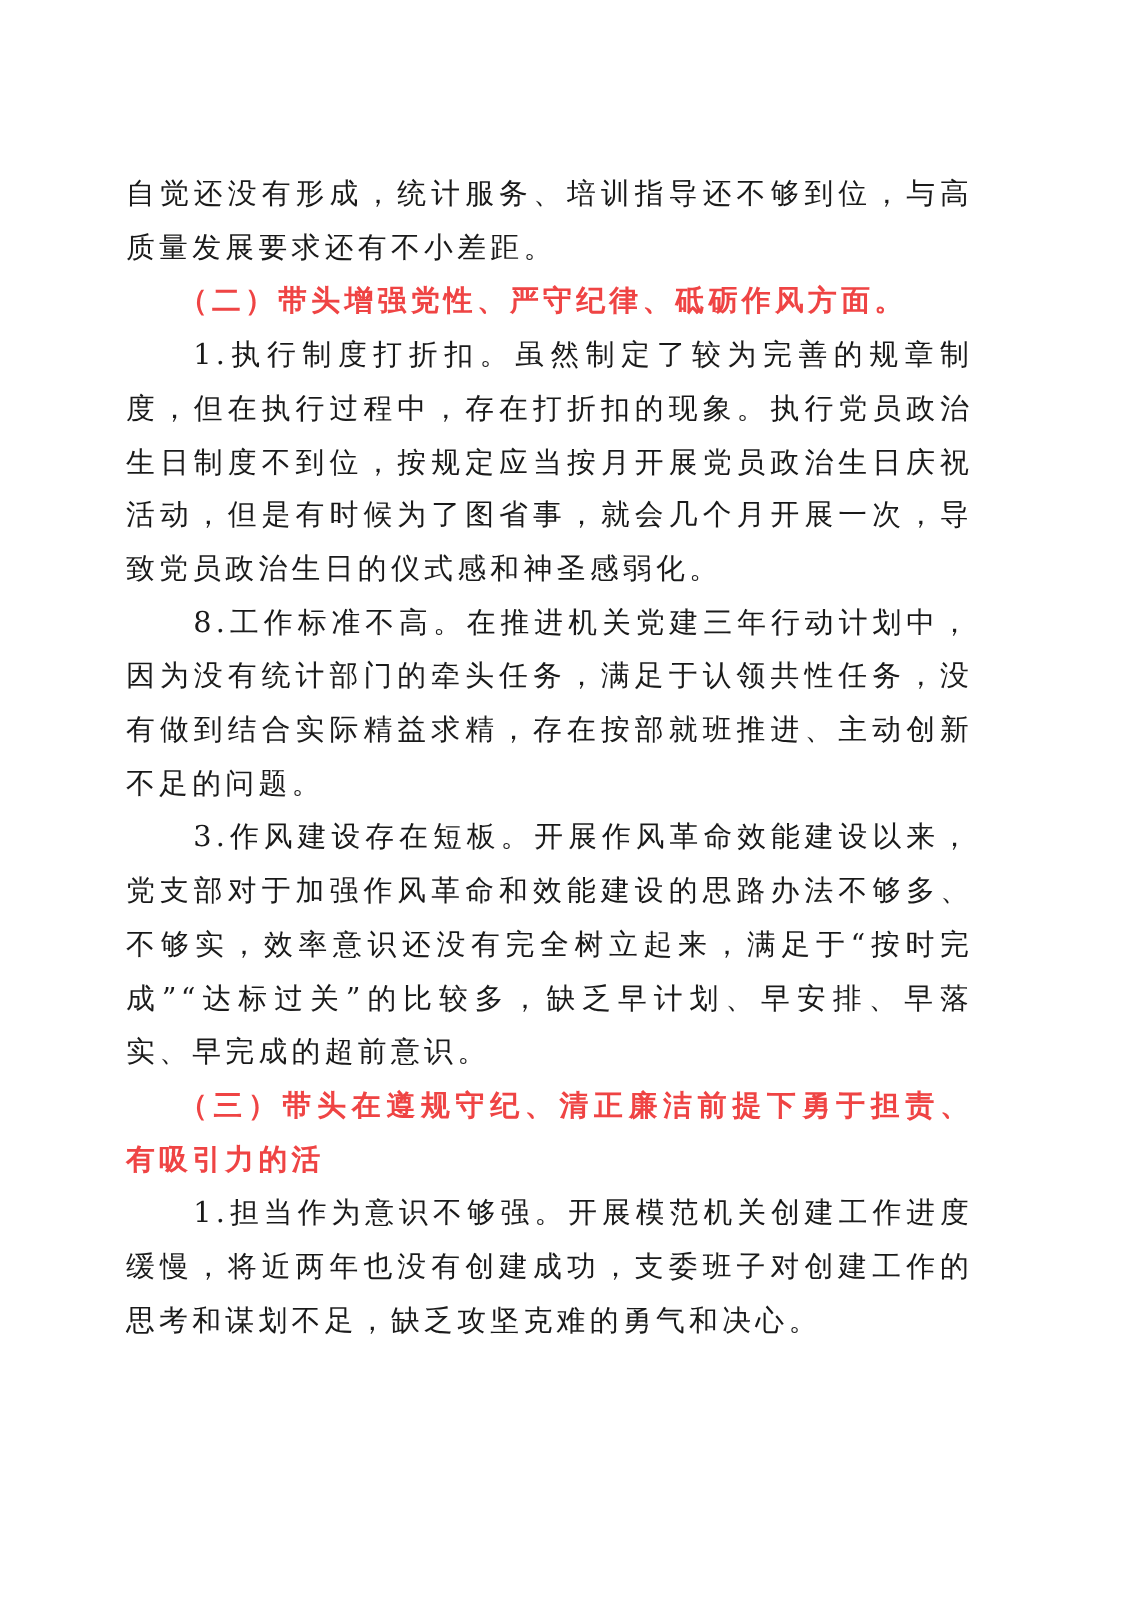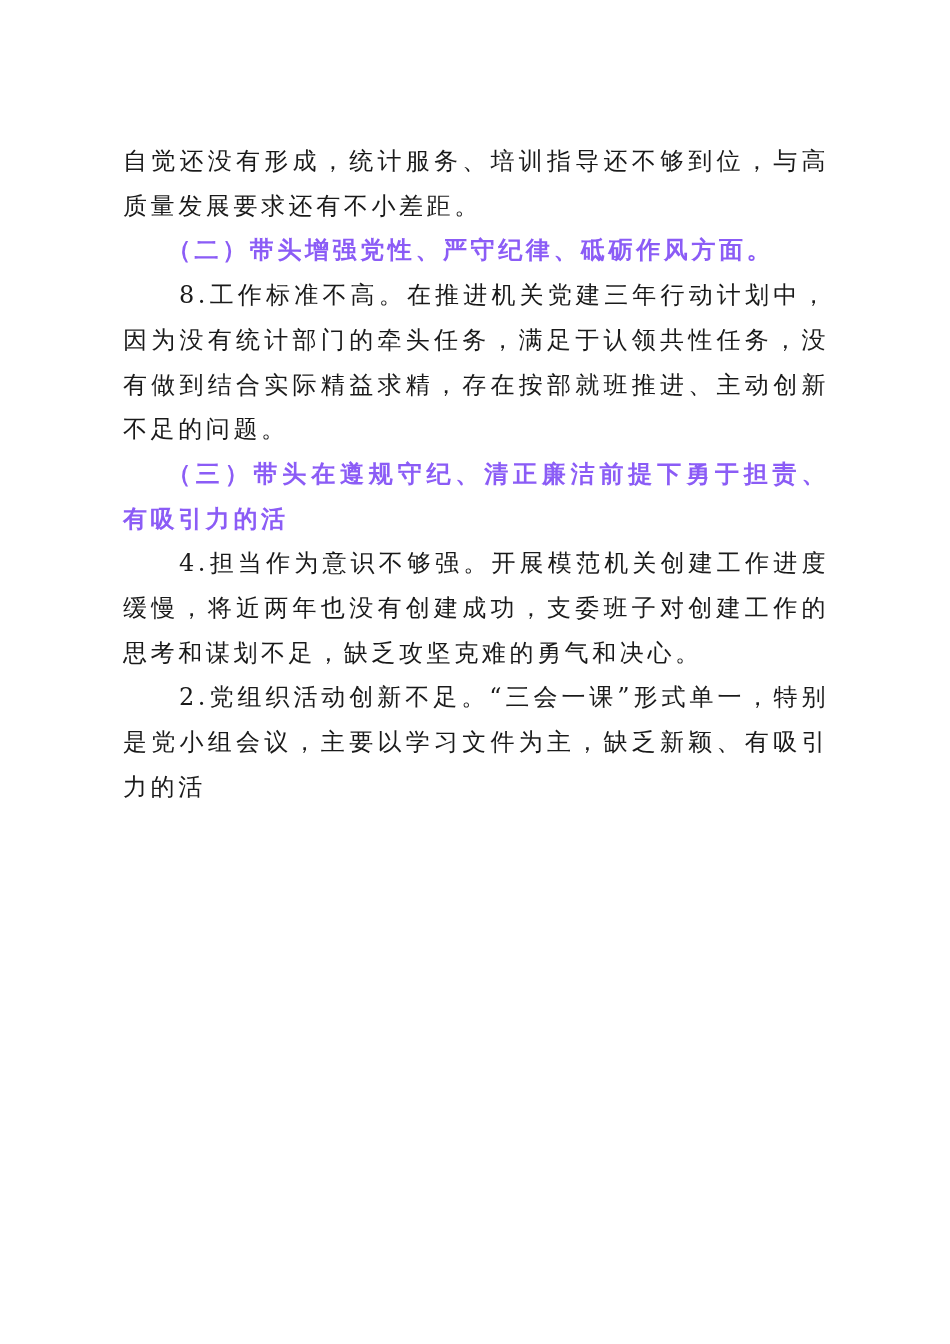--- a/index.html
+++ b/index.html
@@ -8,49 +8,50 @@
       background: #ffffff;
     }
     body {
       width: 950px;
       height: 1344px;
       position: relative;
       overflow: hidden;
     }
     .page {
       position: absolute;
-      left: 123px;
+      left: 105px;
       top: 139px;
       width: 706px;
       font-family: "DejaVu Serif", "Liberation Serif", serif;
       font-size: 24px;
       line-height: 44.7px;
       color: #1a1a1a;
       letter-spacing: 3.6px;
     }
     .para {
       margin: 0;
       text-align: justify;
       text-justify: inter-character;
       word-break: break-all;
     }
     .indent {
       text-indent: 56px;
     }
     .heading {
       font-weight: bold;
-      color: #8b5cf6;
+      color: #ef4444;
     }
     .heading.indent {
       text-indent: 44px;
     }
   </style>
 </head>
 <body>
 
 <div class="page">
   <p class="para">自觉还没有形成，统计服务、培训指导还不够到位，与高质量发展要求还有不小差距。</p>
   <p class="para indent heading">（二）带头增强党性、严守纪律、砥砺作风方面。</p>
+  <p class="para indent">1.执行制度打折扣。虽然制定了较为完善的规章制度，但在执行过程中，存在打折扣的现象。执行党员政治生日制度不到位，按规定应当按月开展党员政治生日庆祝活动，但是有时候为了图省事，就会几个月开展一次，导致党员政治生日的仪式感和神圣感弱化。</p>
   <p class="para indent">8.工作标准不高。在推进机关党建三年行动计划中，因为没有统计部门的牵头任务，满足于认领共性任务，没有做到结合实际精益求精，存在按部就班推进、主动创新不足的问题。</p>
+  <p class="para indent">3.作风建设存在短板。开展作风革命效能建设以来，党支部对于加强作风革命和效能建设的思路办法不够多、不够实，效率意识还没有完全树立起来，满足于“按时完成”“达标过关”的比较多，缺乏早计划、早安排、早落实、早完成的超前意识。</p>
   <p class="para indent heading">（三）带头在遵规守纪、清正廉洁前提下勇于担责、有吸引力的活</p>
-  <p class="para indent">4.担当作为意识不够强。开展模范机关创建工作进度缓慢，将近两年也没有创建成功，支委班子对创建工作的思考和谋划不足，缺乏攻坚克难的勇气和决心。</p>
-  <p class="para indent">2.党组织活动创新不足。“三会一课”形式单一，特别是党小组会议，主要以学习文件为主，缺乏新颖、有吸引力的活</p>
+  <p class="para indent">1.担当作为意识不够强。开展模范机关创建工作进度缓慢，将近两年也没有创建成功，支委班子对创建工作的思考和谋划不足，缺乏攻坚克难的勇气和决心。</p>
 </div>
 
 </body></html>

